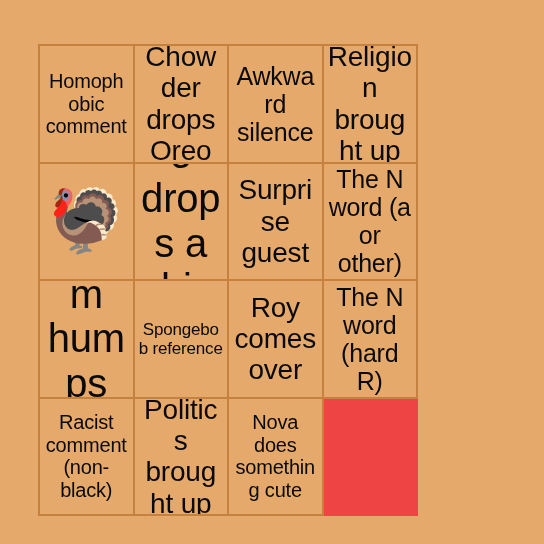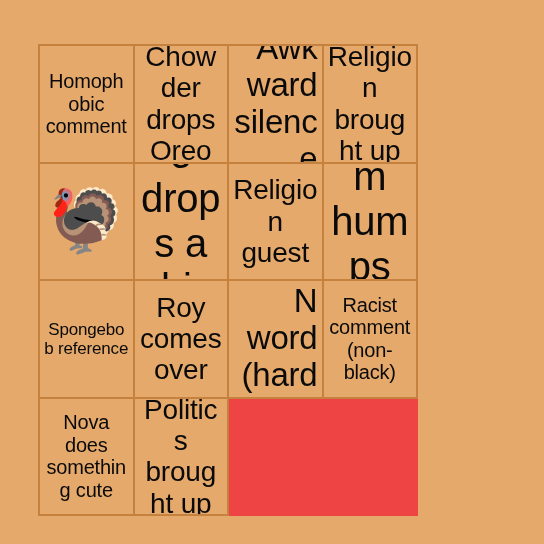--- a/index.html
+++ b/index.html
@@ -47,21 +47,21 @@
     line-height: 1.12;
     font-weight: 400;
     letter-spacing: -0.2px;
     word-wrap: break-word;
     max-width: 100%;
   }
 
   
   .fs-xl  { font-size: 40px; }
   .fs-lg  { font-size: 28px; }
-  .fs-md  { font-size: 33px; text-align: right; }
+  .fs-md  { font-size: 25px; }
   .fs-sm  { font-size: 20px; }
   .fs-xs  { font-size: 17px; }
 
   .free-space {
     font-size: 62px;
     line-height: 1;
     font-family: "DejaVu Sans", sans-serif;
   }
 </style>
 </head>
@@ -80,36 +80,39 @@
     <div class="cell">
       <span class="cell-text fs-lg">Religion brought up</span>
     </div>
     <div class="cell">
       <span class="cell-text free-space">🦃</span>
     </div>
     <div class="cell">
       <span class="cell-text fs-xl">Oreo drops a drink</span>
     </div>
     <div class="cell">
-      <span class="cell-text fs-lg">Religion guest</span>
+      <span class="cell-text fs-lg">Surprise guest</span>
+    </div>
+    <div class="cell">
+      <span class="cell-text fs-md">The N word (a or other)</span>
     </div>
     <div class="cell">
       <span class="cell-text fs-xl">Mom humps mad</span>
     </div>
     <div class="cell">
       <span class="cell-text fs-xs">Spongebob reference</span>
     </div>
     <div class="cell">
       <span class="cell-text fs-lg">Roy comes over</span>
     </div>
     <div class="cell">
       <span class="cell-text fs-md">The N word (hard R)</span>
     </div>
     <div class="cell">
       <span class="cell-text fs-sm">Racist comment (non-black)</span>
     </div>
     <div class="cell">
-      <span class="cell-text fs-sm">Nova does something cute</span>
+      <span class="cell-text fs-lg">Politics brought up</span>
     </div>
     <div class="cell">
-      <span class="cell-text fs-lg">Politics brought up</span>
+      <span class="cell-text fs-sm">Nova does something cute</span>
     </div>
   </div>
 
 </body></html>

